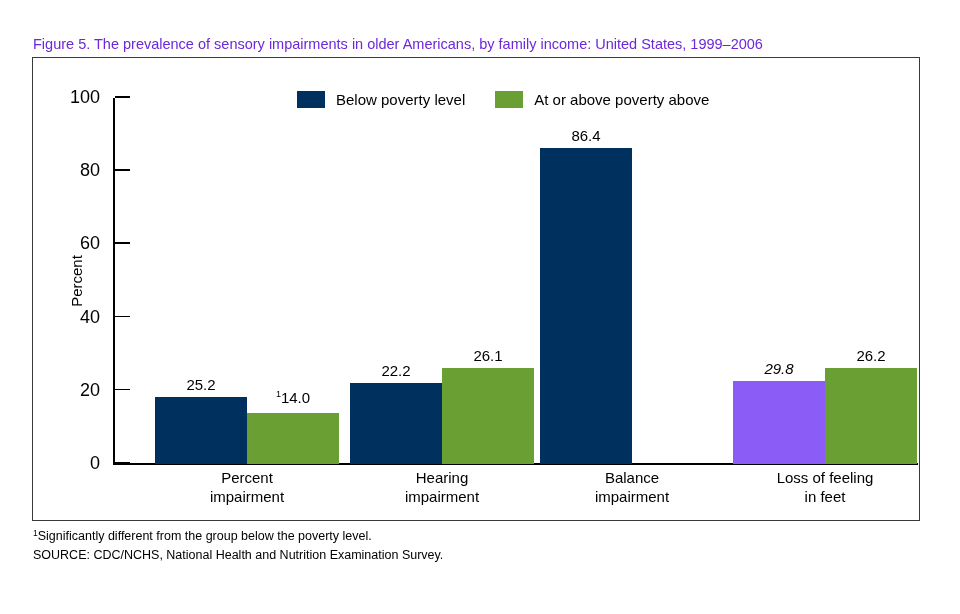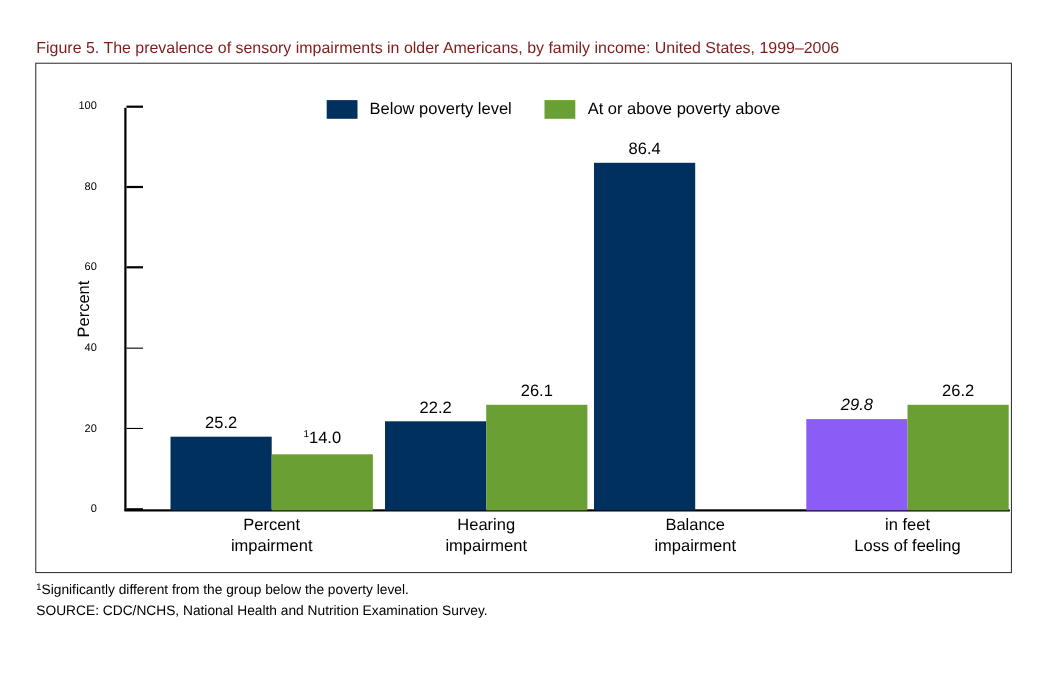--- a/index.html
+++ b/index.html
@@ -21,21 +21,21 @@
   }
 
   
   #figure-title {
     position: absolute;
     left: 33px;
     top: 36px;
     width: 900px;
     font-size: 14.5px;
     line-height: 17px;
-    color: #7f1d1d;
+    color: #6d28d9;
     white-space: nowrap;
   }
 
   
   #chart-frame {
     position: absolute;
     left: 32px;
     top: 57px;
     width: 888px;
     height: 464px;
@@ -99,22 +99,22 @@
     left: 2px;
     width: 15px;
     height: 1.5px;
     background: #000;
   }
   .tick-label {
     position: absolute;
     right: 100%;
     top: 50%;
     transform: translateY(-50%);
-    margin-right: 25px;
-    font-size: 10px;
+    margin-right: 13px;
+    font-size: 18px;
     white-space: nowrap;
   }
   .tick-wrap {
     position: absolute;
     left: 0;
     width: 17px;
     height: 0;
   }
 
   #y-axis-title {
@@ -290,22 +290,22 @@
         </div>
         <div class="cat-label" style="left: 227px;">
           <div>Hearing</div>
           <div>impairment</div>
         </div>
         <div class="cat-label" style="left: 417px;">
           <div>Balance</div>
           <div>impairment</div>
         </div>
         <div class="cat-label" style="left: 610px;">
+          <div>Loss of feeling</div>
           <div>in feet</div>
-          <div>Loss of feeling</div>
         </div>
       </div>
   </div>
 
   <div id="footnotes">
     <div class="footnote">
       <sup>1</sup><span>Significantly different from the group below the poverty level.</span>
     </div>
     <div class="footnote">SOURCE: CDC/NCHS, National Health and Nutrition Examination Survey.</div>
   </div>

